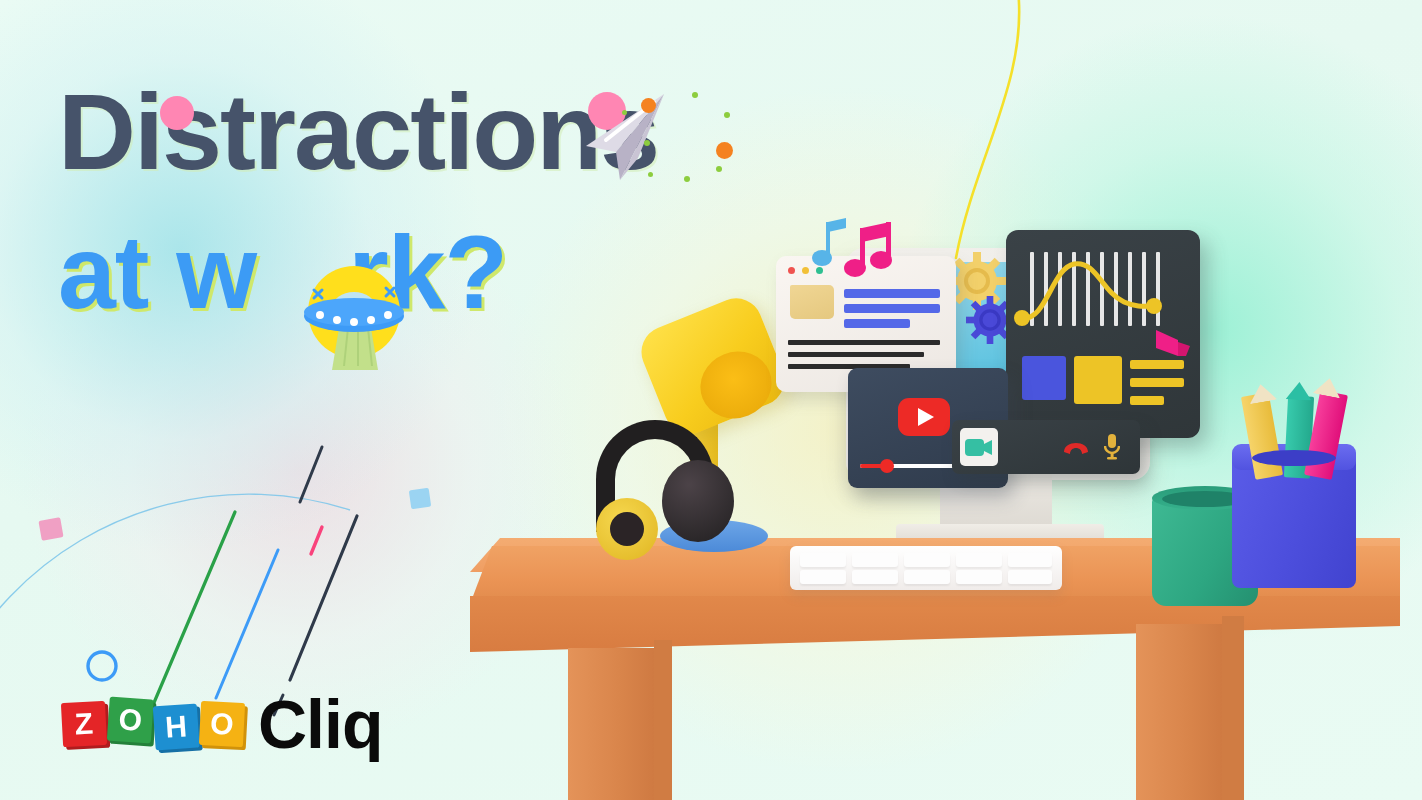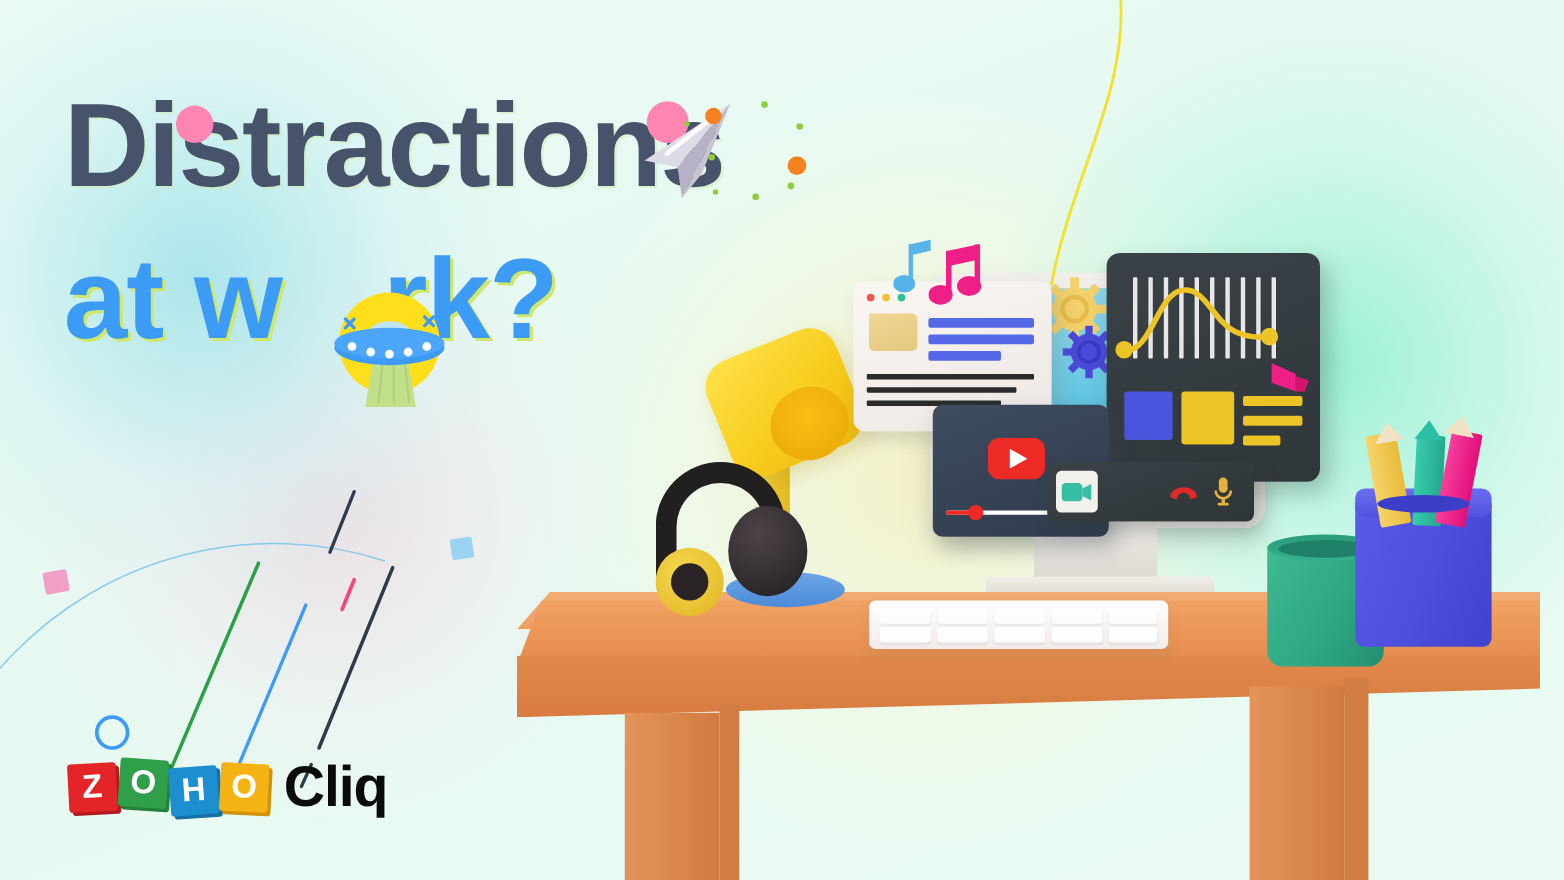--- a/index.html
+++ b/index.html
@@ -123,21 +123,21 @@
     background:linear-gradient(180deg,#6b6df0,#5153e0);}
   .pencil{position:absolute;border-radius:2px;}
 
   
   .gear{position:absolute;}
   .note{position:absolute;}
   .wire{position:absolute;}
   .logo{position:absolute;left:62px;top:690px;z-index:40;display:flex;align-items:center;gap:14px;}
   .zblk{width:44px;height:44px;border-radius:3px;display:flex;align-items:center;justify-content:center;
     color:#fff;font-weight:bold;font-size:30px;font-family:"Liberation Sans",sans-serif;}
-  .cliq{font-size:52px;font-weight:bold;color:#0b0b0b;letter-spacing:-1px;line-height:1;}
+  .cliq{font-size:68px;font-weight:bold;color:#0b0b0b;letter-spacing:-1px;line-height:1;}
   .zrow{display:flex;align-items:flex-end;}
 </style>
 </head>
 <body>
 
 <div id="stage">
 
   <div class="bg-base"></div>
 
   <svg class="deco" style="left:0;top:430px;width:420px;height:310px;">

